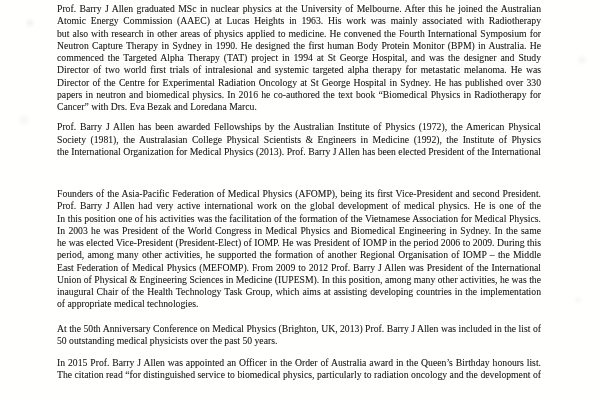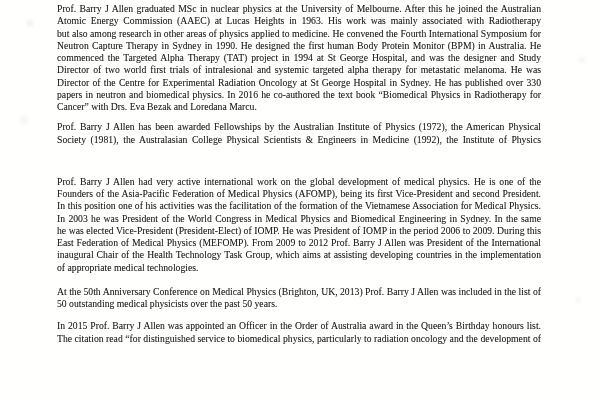--- a/index.html
+++ b/index.html
@@ -56,43 +56,46 @@
 </head>
 <body>
 
 <div class="page">
   <div class="artifacts"></div>
   <div class="content">
 
     <div class="para p1">
       <div class="line">Prof. Barry J Allen graduated MSc in nuclear physics at the University of Melbourne. After this he joined the Australian</div>
       <div class="line">Atomic Energy Commission (AAEC) at Lucas Heights in 1963. His work was mainly associated with Radiotherapy research,</div>
-      <div class="line">but also among research in other areas of physics applied to medicine. He convened the Fourth International Symposium for</div>
+      <div class="line">but also with research in other areas of physics applied to medicine. He convened the Fourth International Symposium for</div>
       <div class="line">Neutron Capture Therapy in Sydney in 1990. He designed the first human Body Protein Monitor (BPM) in Australia. He</div>
       <div class="line">commenced the Targeted Alpha Therapy (TAT) project in 1994 at St George Hospital, and was the designer and Study</div>
       <div class="line">Director of two world first trials of intralesional and systemic targeted alpha therapy for metastatic melanoma. He was</div>
       <div class="line">Director of the Centre for Experimental Radiation Oncology at St George Hospital in Sydney. He has published over 330</div>
       <div class="line">papers in neutron and biomedical physics. In 2016 he co-authored the text book “Biomedical Physics in Radiotherapy for</div>
       <div class="line last">Cancer” with Drs. Eva Bezak and Loredana Marcu.</div>
     </div>
 
     <div class="para p2">
       <div class="line">Prof. Barry J Allen has been awarded Fellowships by the Australian Institute of Physics (1972), the American Physical</div>
       <div class="line">Society (1981), the Australasian College Physical Scientists &amp; Engineers in Medicine (1992), the Institute of Physics (1999),</div>
+      <div class="line">the International Organization for Medical Physics (2013). Prof. Barry J Allen has been elected President of the International</div>
     </div>
 
     <div class="spacer"></div>
 
     <div class="para p3">
+      <div class="line">Founders of the Asia-Pacific Federation of Medical Physics (AFOMP), being its first Vice-President and second President.</div>
       <div class="line">Prof. Barry J Allen had very active international work on the global development of medical physics. He is one of the</div>
-      <div class="line">Founders of the Asia-Pacific Federation of Medical Physics (AFOMP), being its first Vice-President and second President.</div>
       <div class="line">In this position one of his activities was the facilitation of the formation of the Vietnamese Association for Medical Physics.</div>
       <div class="line">In 2003 he was President of the World Congress in Medical Physics and Biomedical Engineering in Sydney. In the same year</div>
       <div class="line">he was elected Vice-President (President-Elect) of IOMP. He was President of IOMP in the period 2006 to 2009. During this</div>
+      <div class="line">period, among many other activities, he supported the formation of another Regional Organisation of IOMP – the Middle</div>
       <div class="line">East Federation of Medical Physics (MEFOMP). From 2009 to 2012 Prof. Barry J Allen was President of the International</div>
+      <div class="line">Union of Physical &amp; Engineering Sciences in Medicine (IUPESM). In this position, among many other activities, he was the</div>
       <div class="line">inaugural Chair of the Health Technology Task Group, which aims at assisting developing countries in the implementation</div>
       <div class="line last">of appropriate medical technologies.</div>
     </div>
 
     <div class="para p4">
       <div class="line">At the 50th Anniversary Conference on Medical Physics (Brighton, UK, 2013) Prof. Barry J Allen was included in the list of</div>
       <div class="line last">50 outstanding medical physicists over the past 50 years.</div>
     </div>
 
     <div class="para p5">

